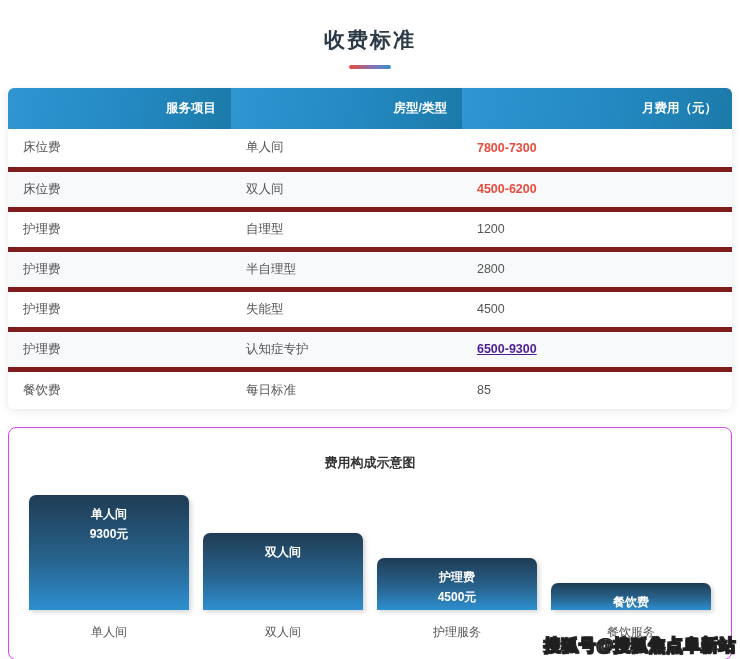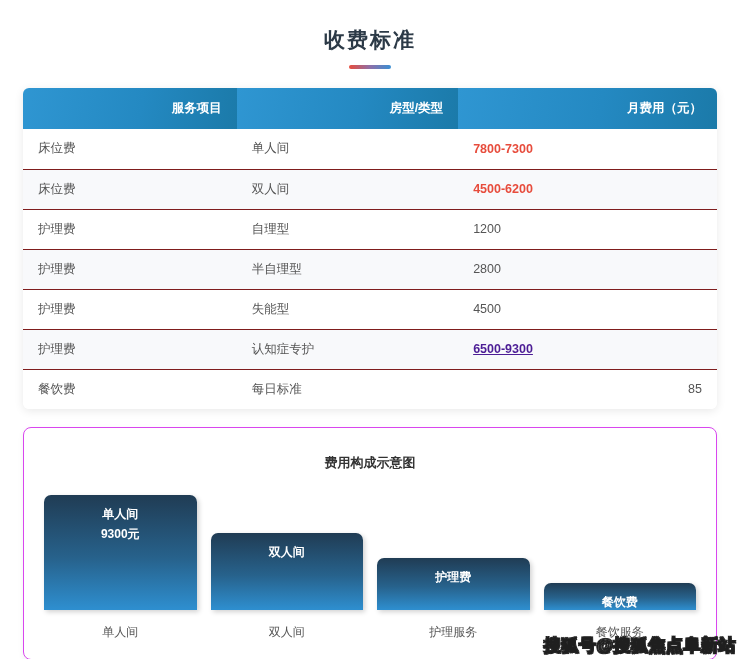--- a/index.html
+++ b/index.html
@@ -4,21 +4,21 @@
 <style>
   * { box-sizing: border-box; margin: 0; padding: 0; }
   html, body { background: #ffffff; }
   body {
     width: 740px; height: 659px;
     margin: 0 auto;
     position: relative;
     overflow: hidden;
     font-family: "Liberation Sans", "DejaVu Sans", sans-serif;
   }
-  .container { padding: 0 23px; }
+  .container { padding: 0 8px; }
 
   
   .page-header { text-align: center; padding-top: 26px; }
   .page-title {
     font-size: 21px; font-weight: bold; color: #2c3a47;
     letter-spacing: 2px; display: inline-block;
   }
   .title-rule {
     width: 42px; height: 4px; border-radius: 2px;
     margin: 11px auto 0;
@@ -35,21 +35,21 @@
   table { width: 100%; border-collapse: collapse; table-layout: fixed; }
   col.c1 { width: 30.8%; } col.c2 { width: 31.9%; } col.c3 { width: 37.3%; }
   th {
     background: linear-gradient(100deg, #2f96d2 0%, #2489c2 55%, #1b7aa9 100%);
     color: #ffffff; font-size: 12.5px; font-weight: bold;
     text-align: right; padding: 12px 15px; height: 38px;
   }
   td {
     font-size: 12.5px; color: #555555;
     padding: 0 15px; height: 40px;
-    border-bottom: 1px solid #7f1d1d;
+    border-bottom: 5px solid #7f1d1d;
     background: #ffffff;
   }
   tbody tr:nth-child(even) td { background: #f8f9fb; }
   tbody tr:last-child td { border-bottom: none; }
 
   
   .chart-card {
     margin-top: 18px;
     border: 1px solid #d946ef;
     border-radius: 8px;
@@ -142,21 +142,21 @@
           <td style="color: rgb(85, 85, 85); font-weight: normal;">4500</td>
         </tr>
         <tr>
           <td>护理费</td>
           <td>认知症专护</td>
           <td style="color: #4c1d95; font-weight: bold; text-decoration: underline;">6500-9300</td>
         </tr>
         <tr>
           <td>餐饮费</td>
           <td>每日标准</td>
-          <td style="color: rgb(85, 85, 85); font-weight: normal; text-align: right;">85</td>
+          <td style="color: rgb(85, 85, 85); font-weight: normal;">85</td>
         </tr>
       </tbody>
     </table>
   </div>
 
   <div class="chart-card">
     <div class="chart-title">费用构成示意图</div>
     <div class="chart-cols">
 
       <div class="chart-col">
@@ -175,20 +175,21 @@
             <div class="bar-name">双人间</div>
           </div>
         </div>
         <div class="x-label">双人间</div>
       </div>
 
       <div class="chart-col">
         <div class="bar-area">
           <div class="bar" style="height: 52px;">
             <div class="bar-name">护理费</div>
+            <div class="bar-value">4500元</div>
           </div>
         </div>
         <div class="x-label">护理服务</div>
       </div>
 
       <div class="chart-col">
         <div class="bar-area">
           <div class="bar" style="height: 27px;">
             <div class="bar-name">餐饮费</div>
 

